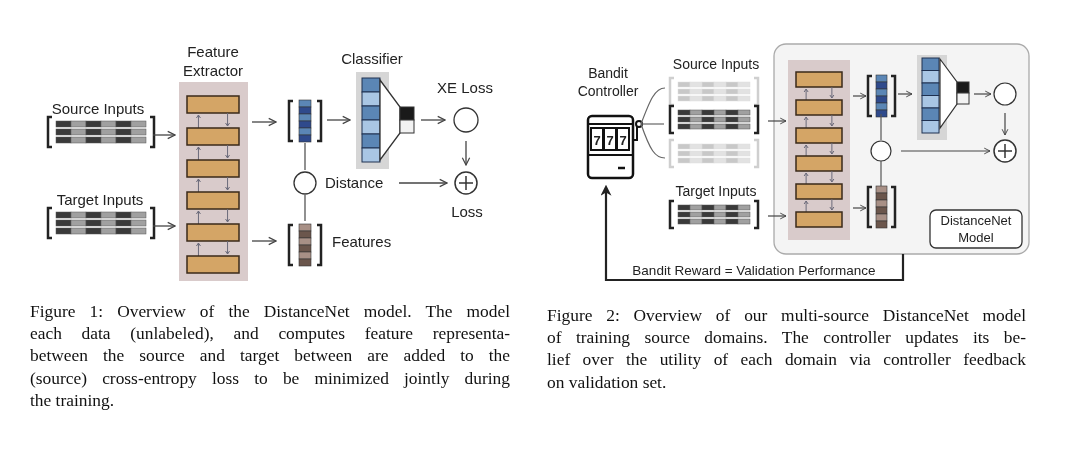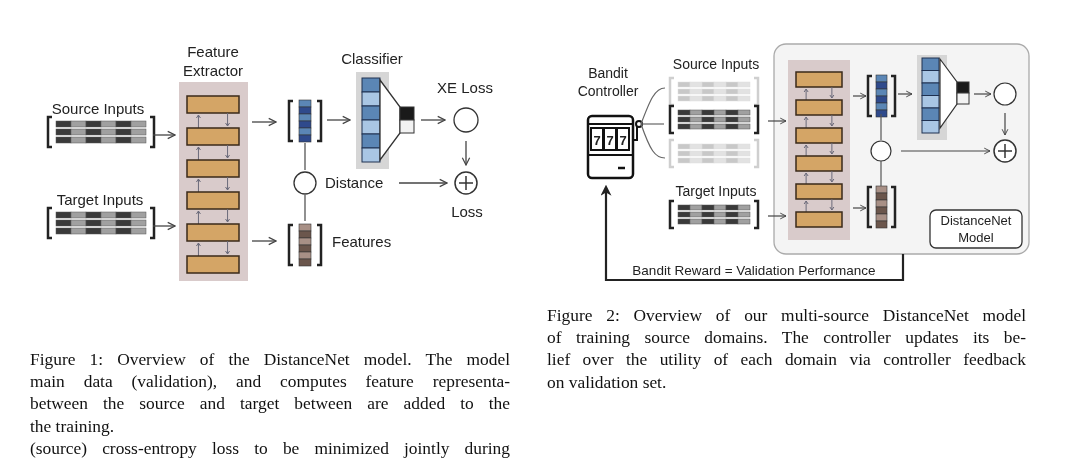--- a/index.html
+++ b/index.html
@@ -9,21 +9,21 @@
   .caption {
     position: absolute;
     font-family: "Liberation Serif", serif;
     font-size: 17.4px;
     line-height: 22.2px;
     color: #111;
     text-align: justify;
   }
   .caption .line { display: block; text-align: justify; text-align-last: justify; white-space: nowrap; }
   .caption .line.last { text-align-last: left; }
-  #cap1 { left: 30px; top: 300px; width: 480px; margin-top: 48px; }
+  #cap1 { left: 30px; top: 300px; width: 480px; }
   #cap2 { left: 547px; top: 304px; width: 479px; }
 </style>
 </head>
 <body>
 
 <svg class="fig" width="540" height="295" viewBox="0 0 540 295" style="left:0;">
 
   <text x="213" y="57" font-size="15" text-anchor="middle">Feature</text>
   <text x="213" y="76" font-size="15" text-anchor="middle">Extractor</text>
   <rect x="179" y="82" width="69" height="199" fill="#d9cbcb"></rect>
@@ -384,23 +384,23 @@
       <path d="M1,1 L9,5 L1,9" fill="none" stroke="#444" stroke-width="1.3"></path>
     </marker>
     <marker id="arrBig2" viewBox="0 0 10 10" refX="7" refY="5" markerWidth="5" markerHeight="5" orient="auto">
       <path d="M0,0 L10,5 L0,10 L3,5 Z" fill="#222"></path>
     </marker>
   </defs>
 </svg>
 
 <div id="cap1" class="caption">
     <span class="line">Figure 1: Overview of the DistanceNet model. The model</span>
-    <span class="line">main data (validation), and computes feature representa-</span>
+    <span class="line">each data (unlabeled), and computes feature representa-</span>
     <span class="line">between the source and target between are added to the</span>
+    <span class="line">(source) cross-entropy loss to be minimized jointly during</span>
     <span class="line last">the training.</span>
-    <span class="line">(source) cross-entropy loss to be minimized jointly during</span>
   </div>
 <div id="cap2" class="caption">
     <span class="line">Figure 2: Overview of our multi-source DistanceNet model</span>
     <span class="line">of training source domains. The controller updates its be-</span>
     <span class="line">lief over the utility of each domain via controller feedback</span>
     <span class="line last">on validation set.</span>
   </div>
 
 </body></html>

